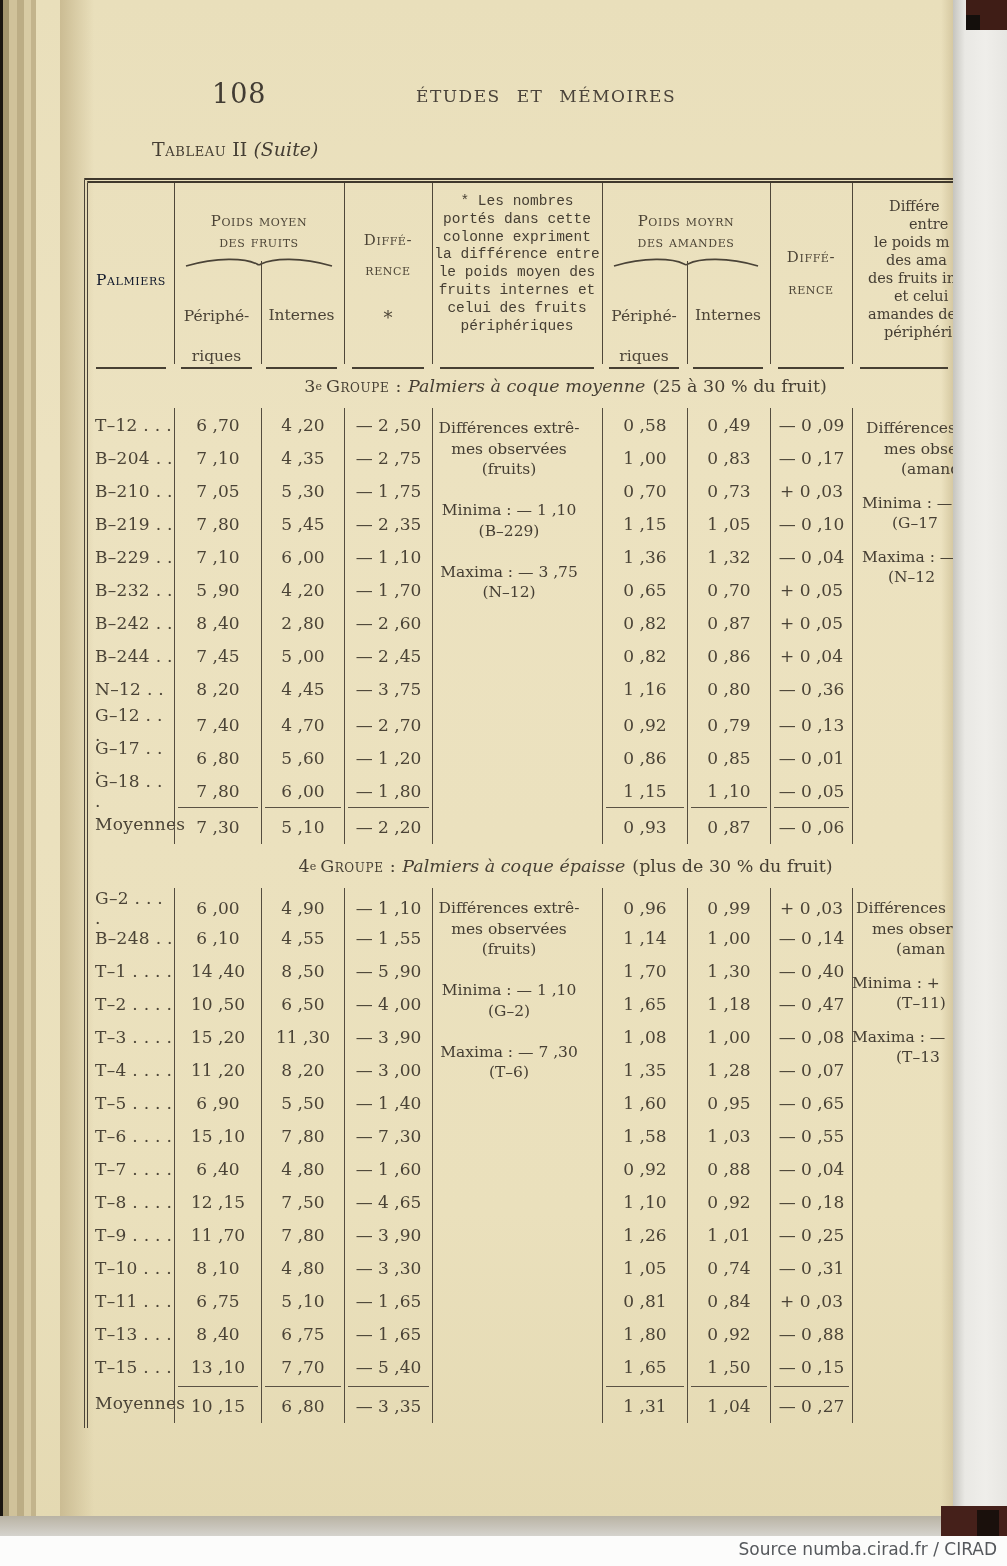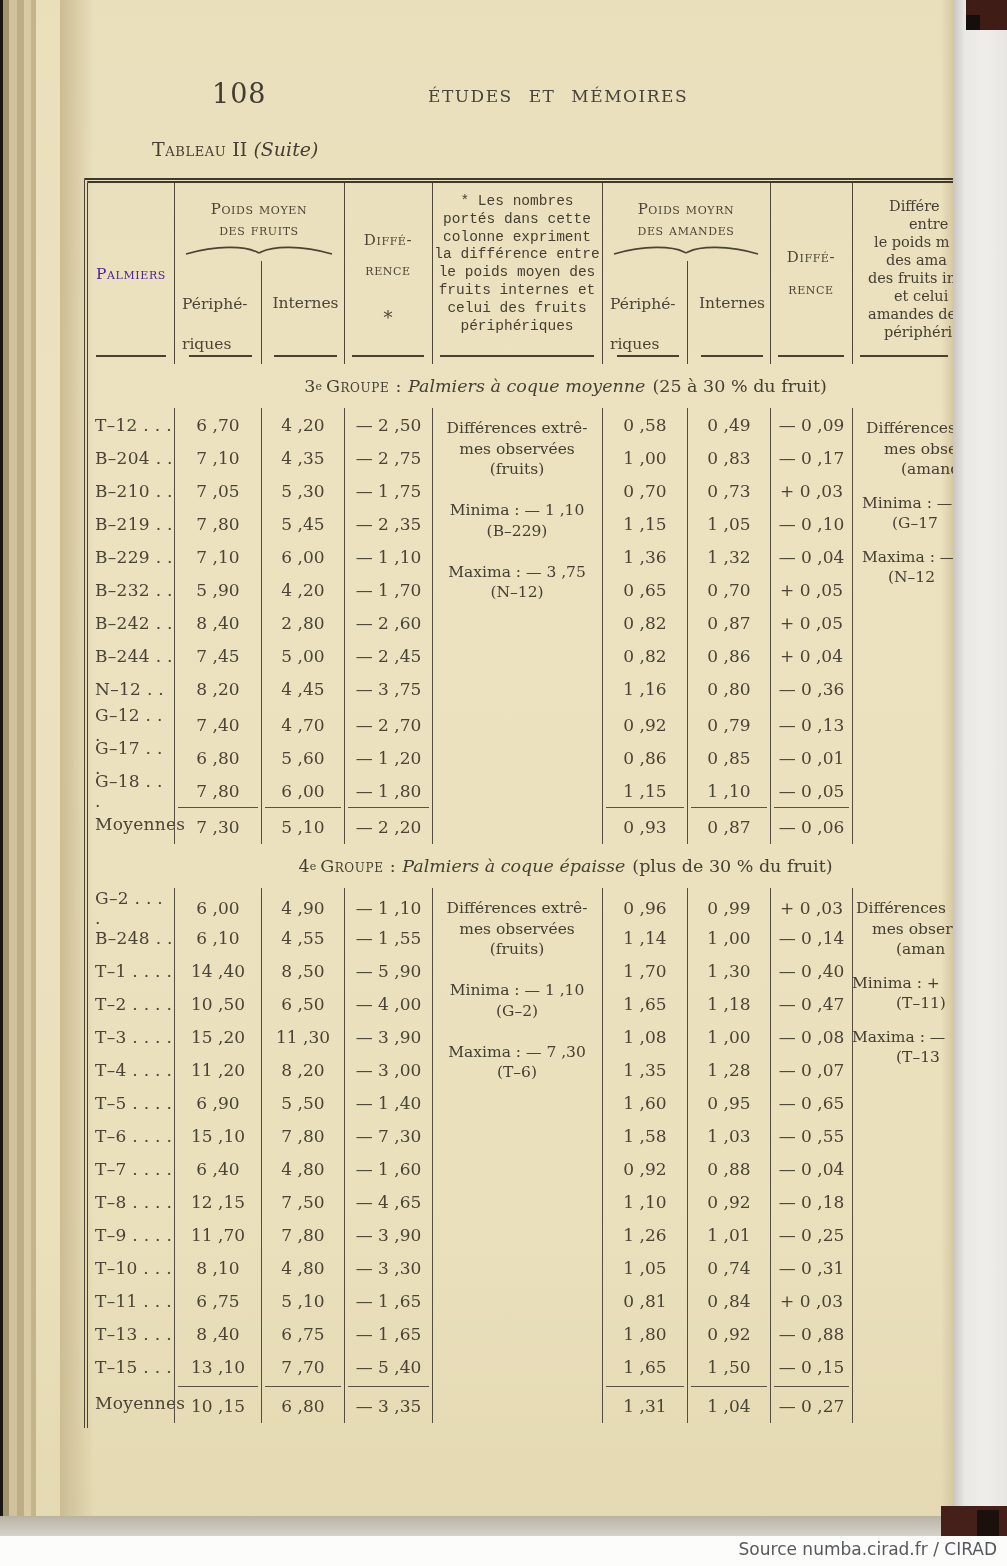--- a/index.html
+++ b/index.html
@@ -33,41 +33,41 @@
   .maroon-top .blk{position:absolute;left:0;bottom:0;width:14px;height:15px;background:#140f0c;}
   .maroon-bottom{position:absolute;left:941px;top:1506px;width:66px;height:34px;background:#45201a;}
   .maroon-bottom .blk{position:absolute;right:8px;top:4px;width:22px;height:26px;background:#1a100c;}
   .footer-bar{
     position:absolute;left:0;top:1536px;width:1007px;height:30px;background:#fcfcfb;
     font-family:"DejaVu Sans","Liberation Sans",sans-serif;
     font-size:17px;color:#55585c;text-align:right;line-height:26px;padding-right:10px;box-sizing:border-box;
   }
   
   .pagenum{position:absolute;left:212px;top:78px;font-size:27px;letter-spacing:1px;color:#423c33;}
-  .running{position:absolute;left:428px;top:86px;font-size:17px;letter-spacing:1.5px;word-spacing:9px;color:#4a433a;}
+  .running{position:absolute;left:416px;top:86px;font-size:17px;letter-spacing:1.5px;word-spacing:9px;color:#4a433a;}
   .caption{position:absolute;left:152px;top:138px;font-size:19px;color:#453e33;}
   .sc{font-variant:small-caps;letter-spacing:.6px;}
   
   .table-frame{
     position:absolute;left:84px;top:178px;width:869px;height:1250px;
     border-top:5px double #3f382c;border-left:4px double #4a4337;
     overflow:hidden;box-sizing:border-box;
   }
   .thead{position:relative;height:181px;}
   .hgrid{display:grid;grid-template-columns:86px 87px 83px 88px 170px 85px 83px 82px 1fr;height:100%;}
   .hc{position:relative;box-sizing:border-box;}
   .hc .crule{position:absolute;bottom:7px;left:8px;right:8px;border-top:2px solid #474033;}
-  .c1{grid-column:1;display:flex;align-items:center;justify-content:center;font-size:15.5px;color:#4c1d95;}
+  .c1{grid-column:1;display:flex;align-items:center;justify-content:center;font-size:15.5px;color:#0f172a;}
   .cg{display:flex;flex-direction:column;align-items:center;}
   .cg2{grid-column:2 / span 2;}
   .cg6{grid-column:6 / span 2;}
-  .gtitle{padding-top:16px;font-size:15px;line-height:21px;text-align:center;color:#4d4537;}
+  .gtitle{padding-top:28px;font-size:15px;line-height:21px;text-align:center;color:#4d4537;}
   .brace{margin-top:3px;}
   .subs{display:flex;width:100%;flex:1;}
-  .sub{position:relative;flex:1;text-align:left;font-size:15.5px;color:#4c4437;margin-left:8px;}
+  .sub{position:relative;flex:1;text-align:center;font-size:15.5px;color:#4c4437;}
   .sub.per{padding-top:28px;line-height:40px;}
   .sub.int{display:flex;align-items:center;justify-content:center;padding-bottom:14px;}
   .sub .crule{position:absolute;bottom:7px;left:7px;right:7px;border-top:2px solid #474033;}
   .c4{grid-column:4;text-align:center;font-size:15px;color:#4d4537;padding-top:42px;}
   .c4 .dif{line-height:30px;}
   .c4 .star{margin-top:22px;font-size:18px;}
   .c5{grid-column:5;text-align:center;font-family:Liberation Mono, monospace;}
   .note5{padding-top:10px;font-size:14.5px;line-height:17.8px;color:#453e33;}
   .c8{grid-column:8;text-align:center;font-size:15px;color:#4d4537;padding-top:58px;}
   .c8 .dif{line-height:32px;}
@@ -88,21 +88,21 @@
   .rows{position:relative;display:flex;flex-direction:column;}
   .row{display:grid;grid-template-columns:86px 87px 83px 88px 170px 85px 83px 82px 1fr;height:33px;}
   .row>div{box-sizing:border-box;font-size:17px;color:#4a4336;display:flex;align-items:center;justify-content:center;}
   .row>.lbl{justify-content:flex-start;padding-left:7px;letter-spacing:.3px;}
   .row>.bl{border-left:1.2px solid #554d3f;}
   .row.moy{height:40px;}
   .row.moy>.num{position:relative;padding-top:6px;}
   .row.moy>.num::before{content:"";position:absolute;top:3px;left:3px;right:3px;border-top:1.3px solid #5a5244;}
   .row.moy>.sp{position:relative;}
   .note{position:absolute;font-size:15.5px;color:#453e33;}
-  .note-fruits{left:344px;width:170px;top:10px;text-align:center;line-height:20.5px;}
+  .note-fruits{left:336px;width:170px;top:10px;text-align:center;line-height:20.5px;}
   .note-amandes{left:764px;width:230px;top:10px;line-height:20.5px;}
   .note-amandes .nline{white-space:nowrap;}
   .note-amandes .nline.gap{margin-top:13px;}
 </style>
 </head>
 <body>
 
 <div class="strip s1"></div>
 <div class="strip s2"></div>
 <div class="strip s3"></div>

